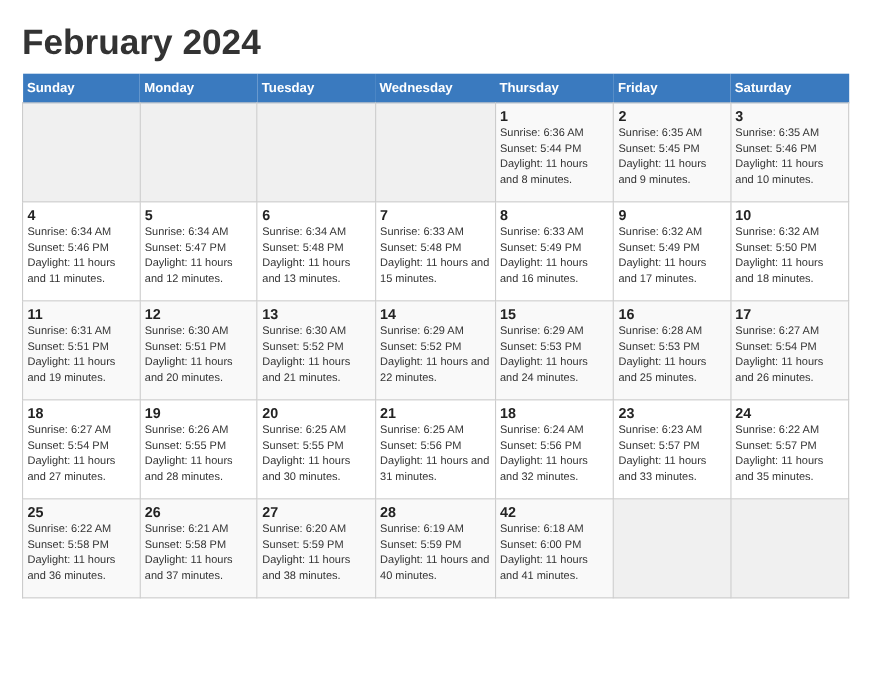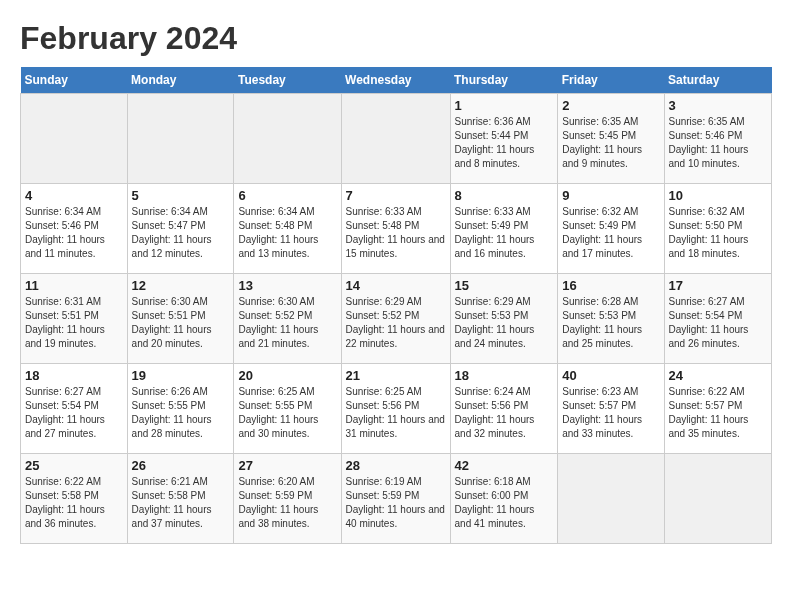--- a/index.html
+++ b/index.html
@@ -208,21 +208,21 @@
         </td>
         <td>
           <span class="day-number">21</span>
           <div class="day-info">Sunrise: 6:25 AM<br>Sunset: 5:56 PM<br>Daylight: 11 hours and 31 minutes.</div>
         </td>
         <td>
           <span class="day-number">18</span>
           <div class="day-info">Sunrise: 6:24 AM<br>Sunset: 5:56 PM<br>Daylight: 11 hours and 32 minutes.</div>
         </td>
         <td>
-          <span class="day-number">40</span>
+          <span class="day-number">23</span>
           <div class="day-info">Sunrise: 6:23 AM<br>Sunset: 5:57 PM<br>Daylight: 11 hours and 33 minutes.</div>
         </td>
         <td>
           <span class="day-number">24</span>
           <div class="day-info">Sunrise: 6:22 AM<br>Sunset: 5:57 PM<br>Daylight: 11 hours and 35 minutes.</div>
         </td>
       </tr>
       <tr>
         <td>
           <span class="day-number">25</span>

